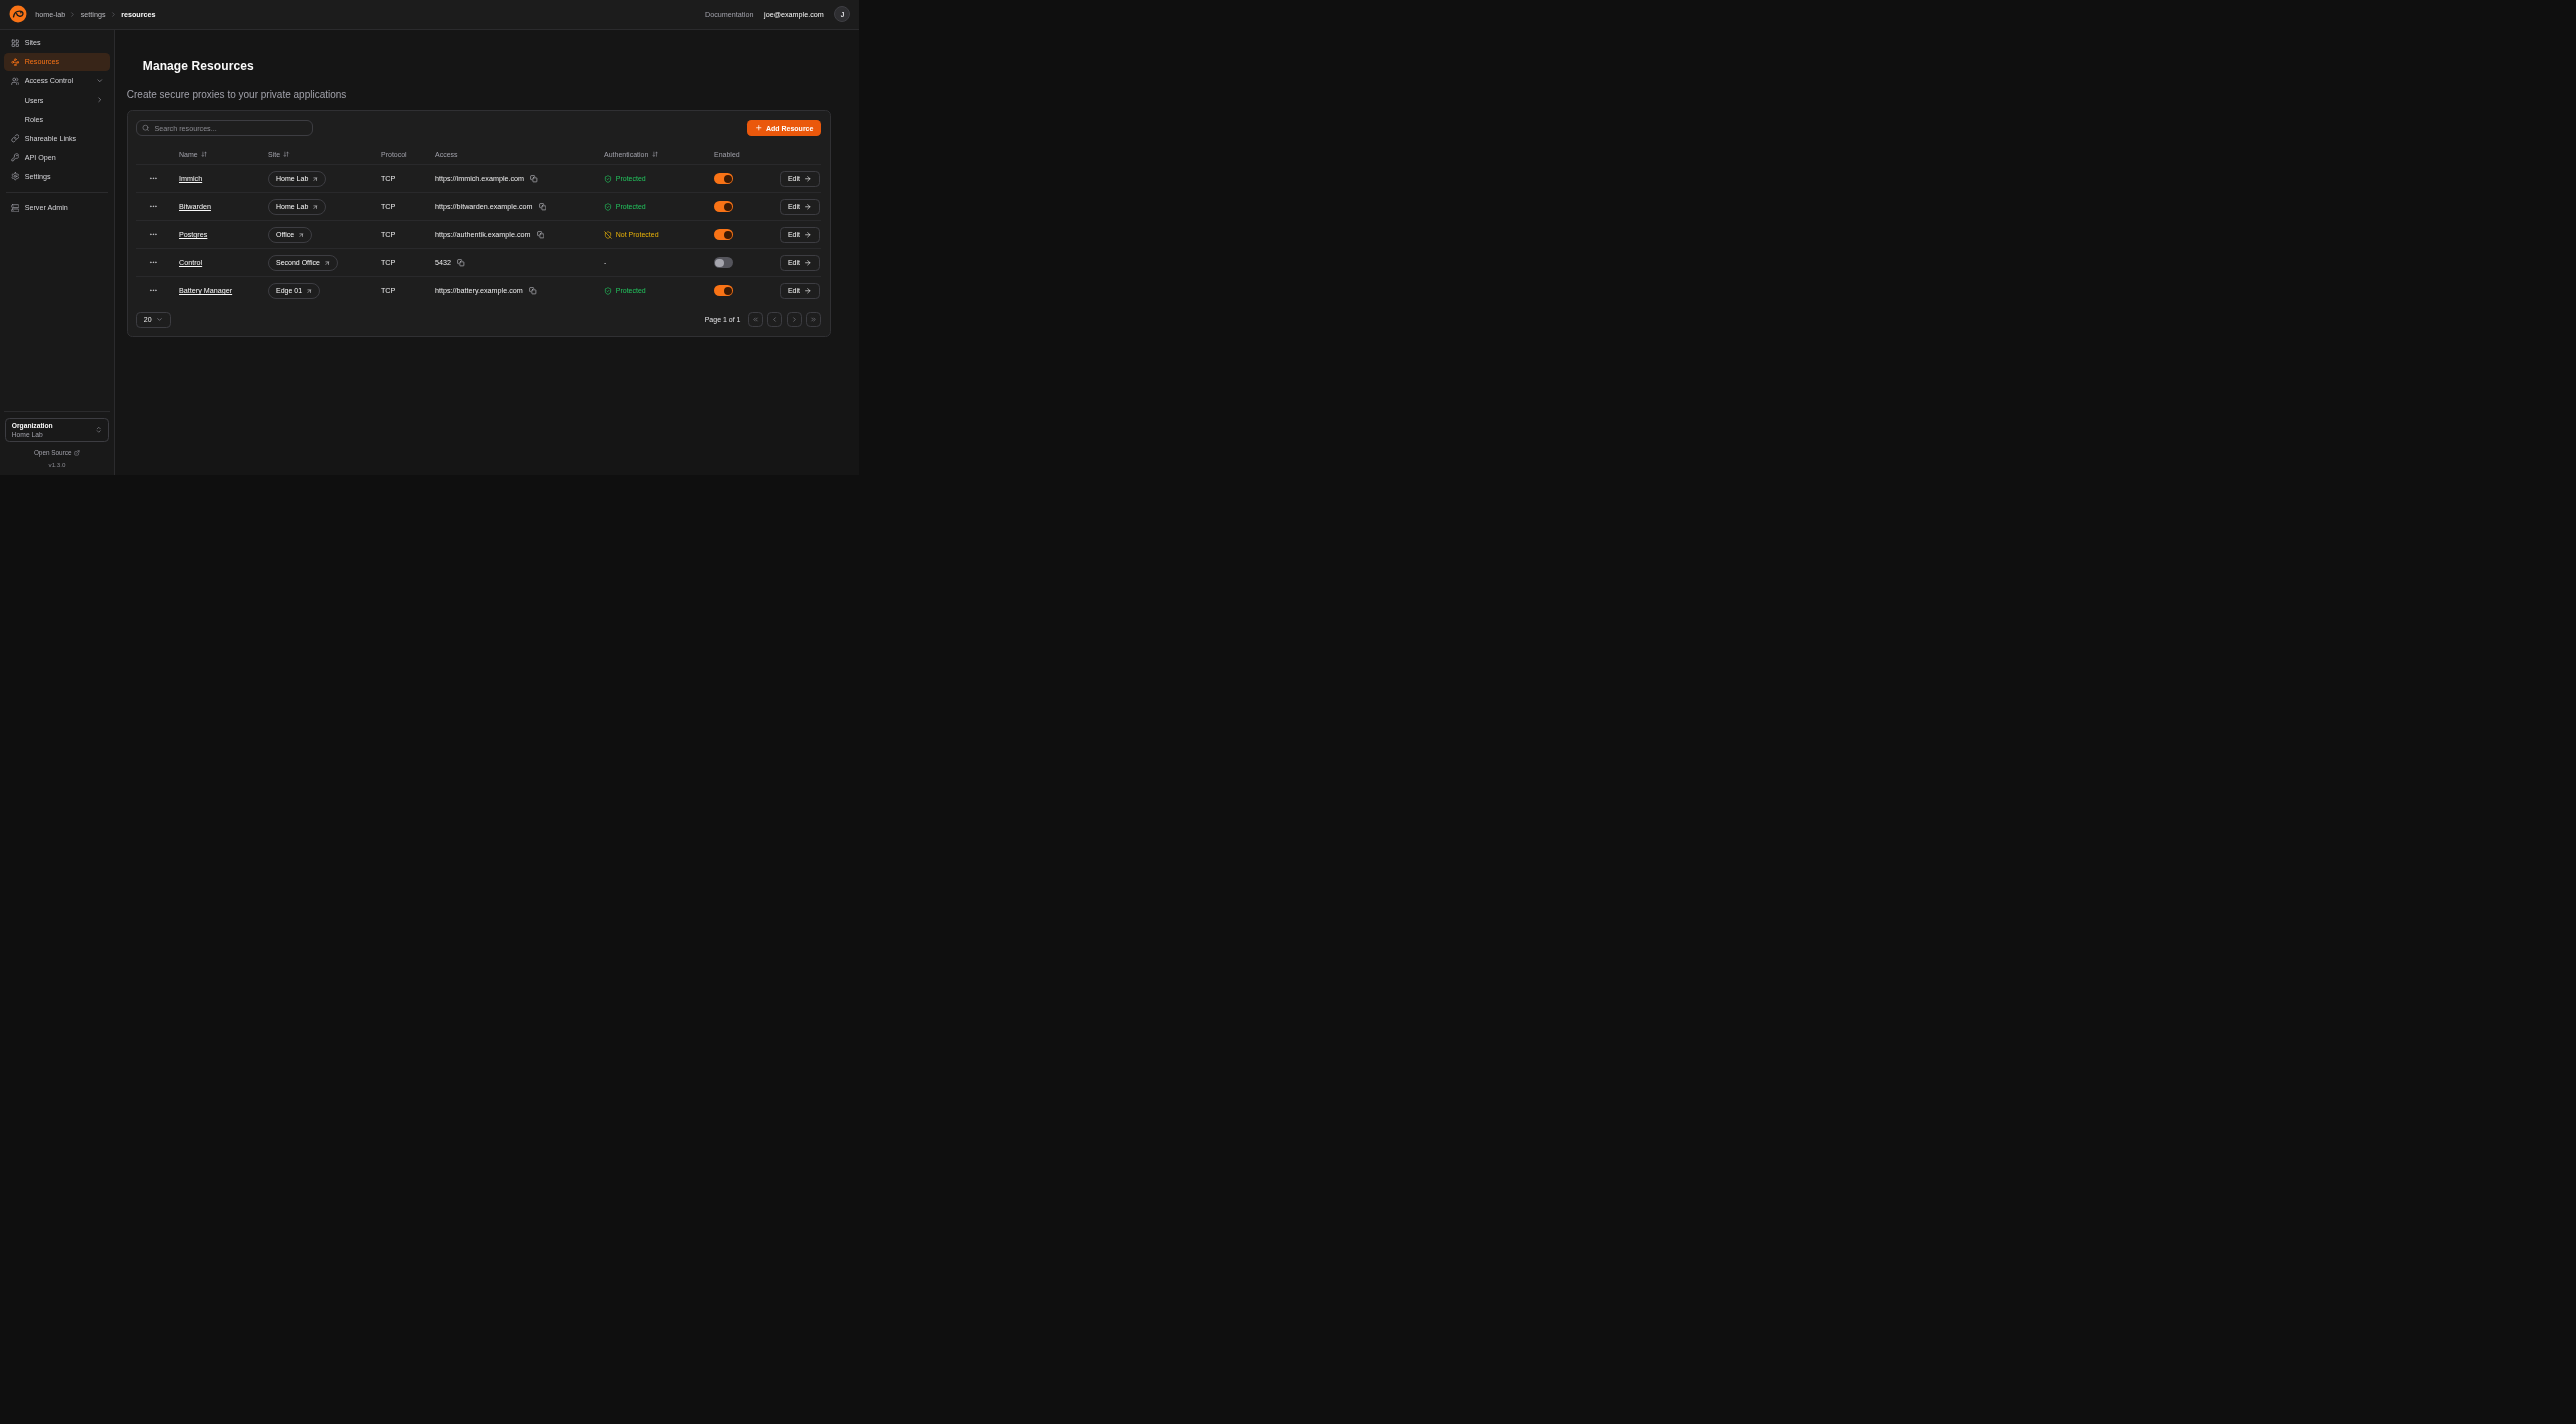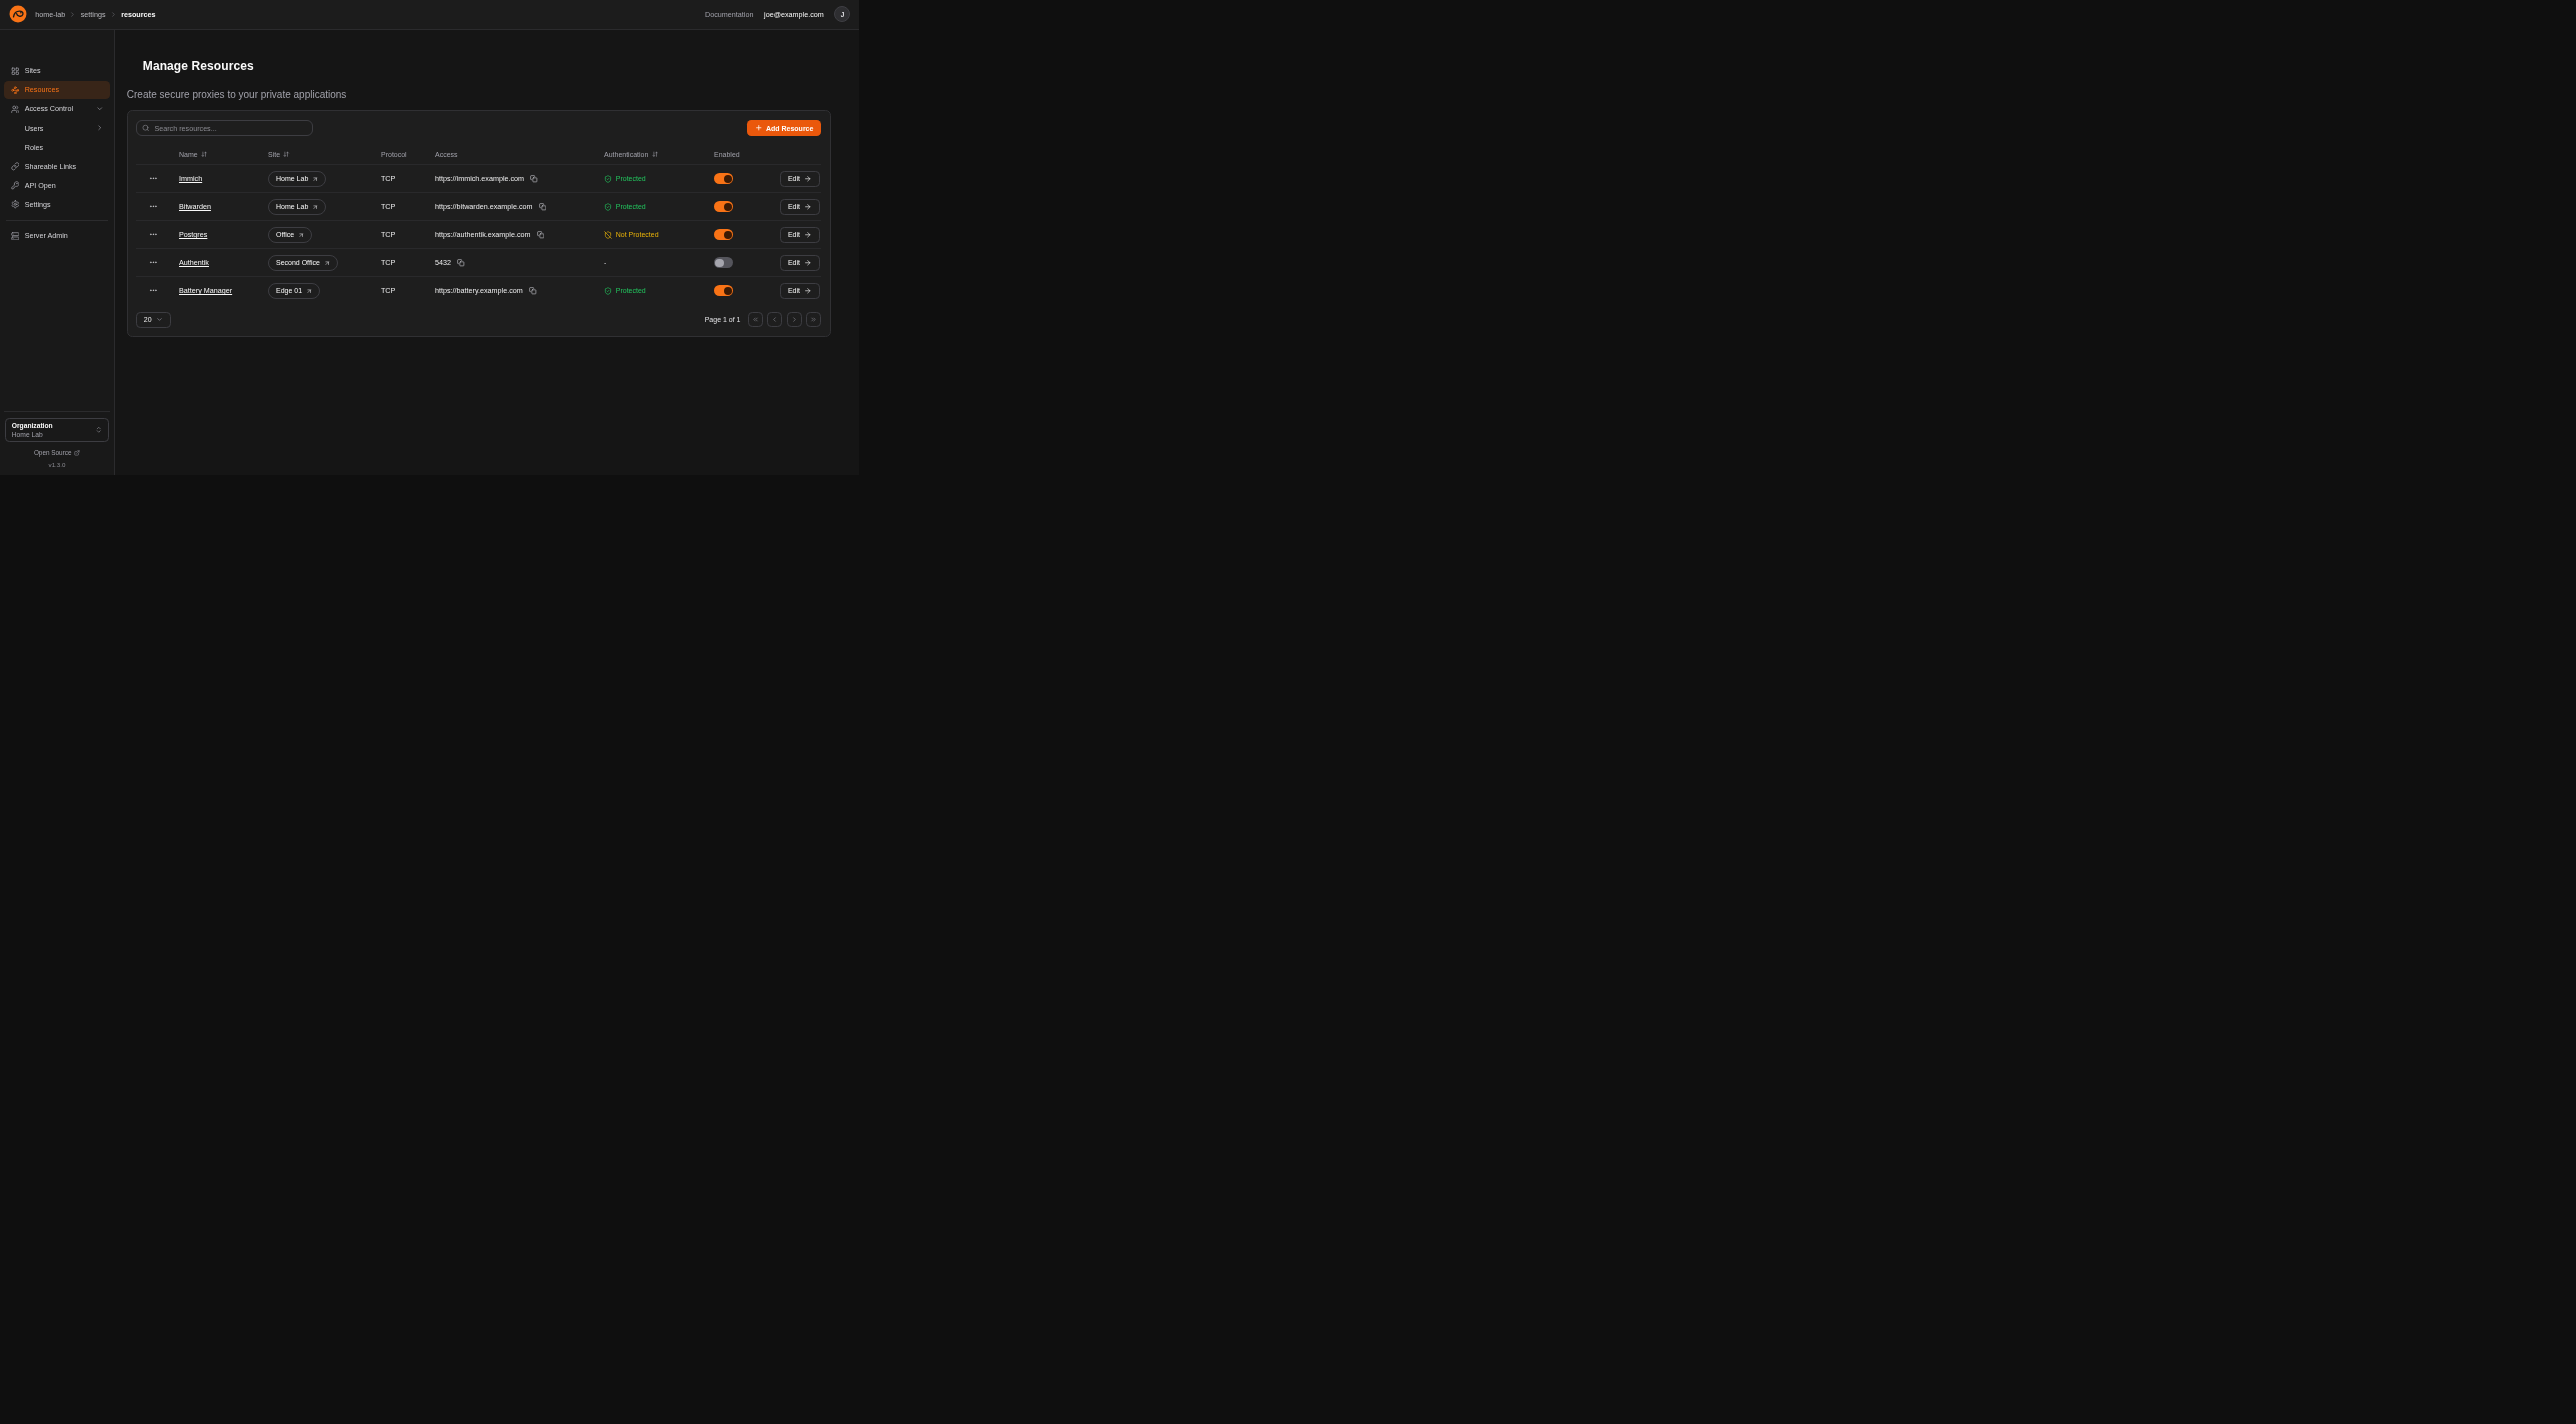--- a/index.html
+++ b/index.html
@@ -30,21 +30,21 @@
   }
 
   
   .shell { flex:1; display:flex; min-height:0; }
 
   
   .sidebar {
     width:115px; flex:0 0 115px; background:#191919; border-right:0.5px solid #2b2b2d;
     display:flex; flex-direction:column; padding:4.3px; min-height:0;
   }
-  .nav { display:flex; flex-direction:column; gap:1.1px;margin-top:28px; }
+  .nav { display:flex; flex-direction:column; gap:1.1px; }
   .nav-item {
     display:flex; align-items:center; gap:5.4px; height:18px; padding:0 6.4px; border-radius:4.3px;
     font-size:7.2px; color:#d4d4d8; cursor:pointer; background:transparent; border:none; text-align:left;
     font-family:inherit;
   }
   .nav-item .nicon { display:flex; color:#a1a1aa; }
   .nav-item.active { background:rgba(249,115,22,.14); color:#f97316; }
   .nav-item.active .nicon { color:#f97316; }
   .nav-item .trail { margin-left:auto; display:flex; color:#a1a1aa; }
   .nav-item.sub { padding-left:20.4px; }
@@ -536,21 +536,21 @@
               <div class="trow">
                 <div class="cell c-actions">
                   <button class="dots">
                     <svg class="" width="8.6" height="8.6" viewBox="0 0 24 24" fill="none" stroke="currentColor" stroke-width="2" stroke-linecap="round" stroke-linejoin="round">
                       <circle cx="12" cy="12" r="1"></circle>
                       <circle cx="19" cy="12" r="1"></circle>
                       <circle cx="5" cy="12" r="1"></circle>
                     </svg>
                   </button>
                 </div>
-                <div class="cell c-name">Authentik</div>
+                <div class="cell c-name">Control</div>
                 <div class="cell">
                   <button class="pill">
                     <span>Second Office</span>
                     <svg class="" width="6.4" height="6.4" viewBox="0 0 24 24" fill="none" stroke="currentColor" stroke-width="2.2" stroke-linecap="round" stroke-linejoin="round">
                       <path d="M7 17 17 7"></path>
                       <path d="M7 7h10v10"></path>
                     </svg>
                   </button>
                 </div>
                 <div class="cell c-proto">TCP</div>

